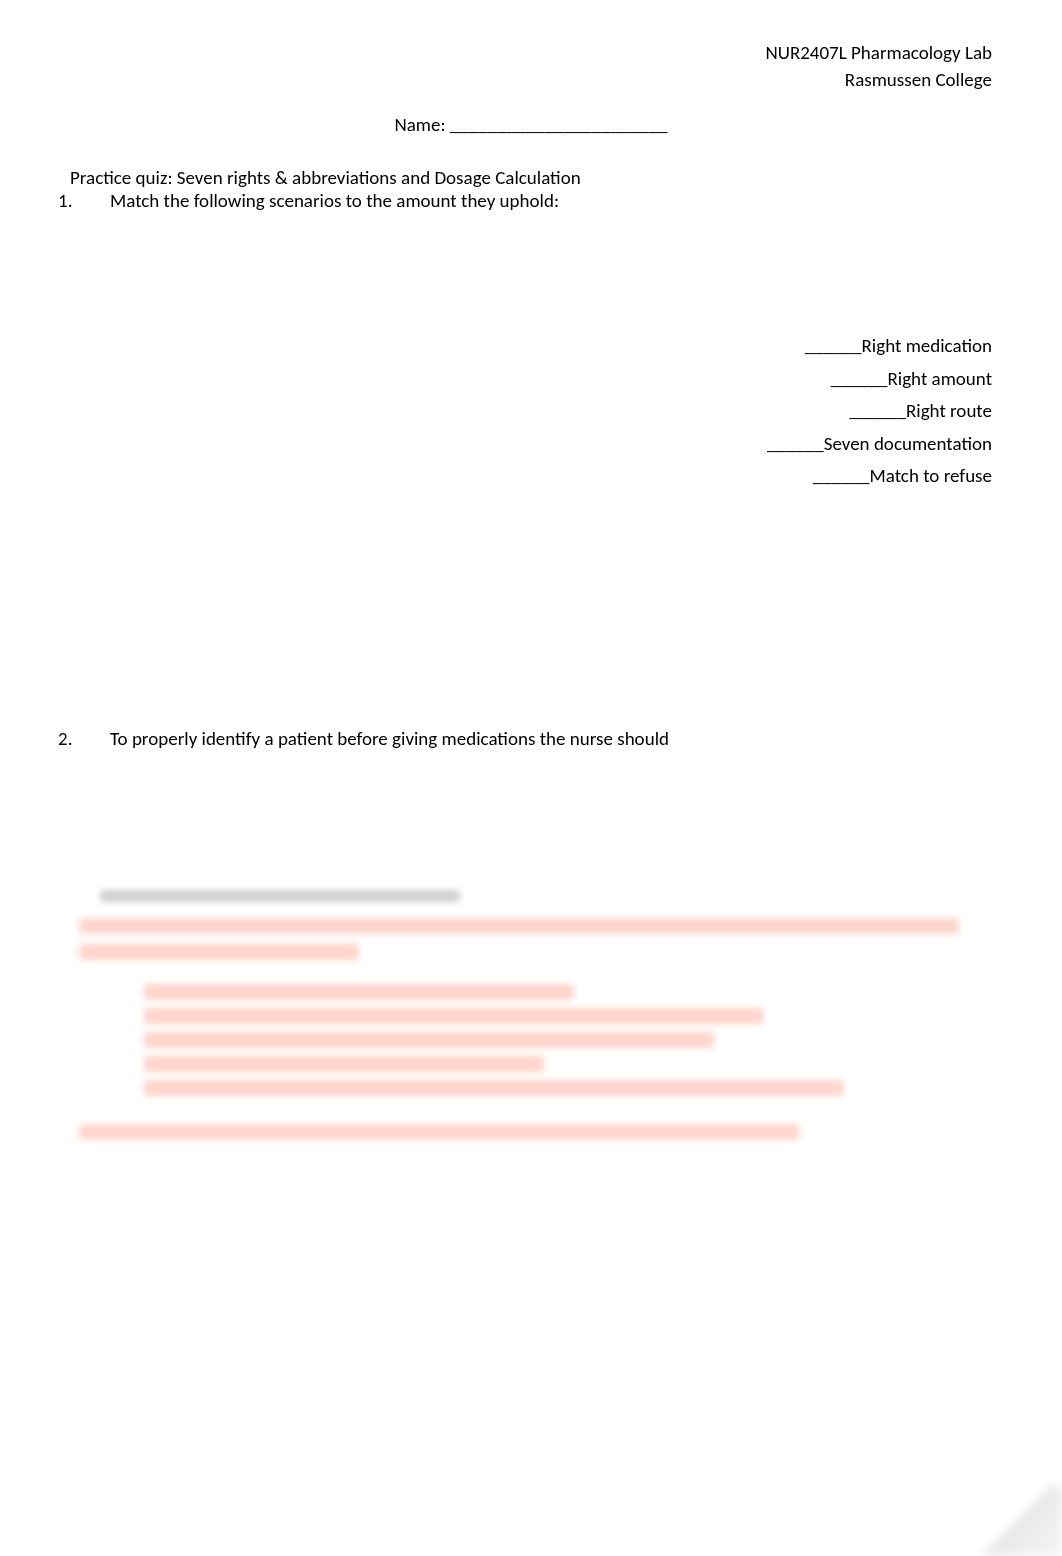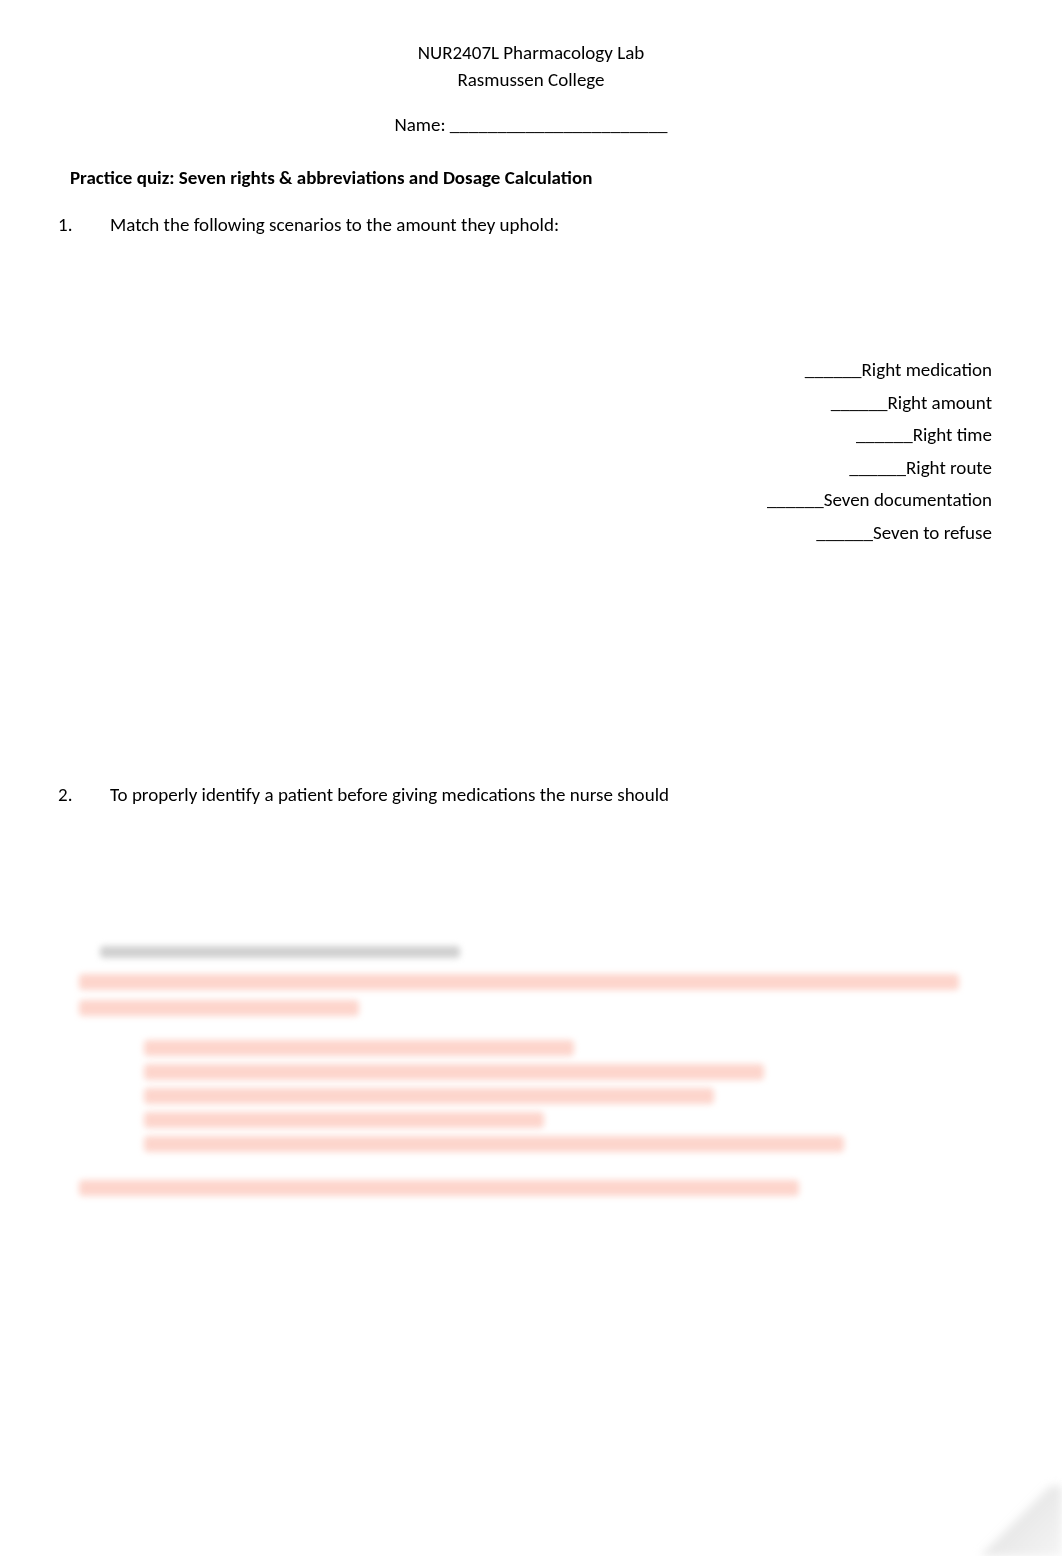--- a/index.html
+++ b/index.html
@@ -11,34 +11,33 @@
       width: 1062px;
       height: 1556px;
       background: #ffffff;
       font-family: Calibri, Arial, sans-serif;
       font-size: 19px;
       color: #000000;
       padding: 40px 70px;
       position: relative;
     }
     .header {
-      text-align: center;
+      text-align: right;
       margin-bottom: 20px;
     }
     .header div {
       line-height: 1.4;
     }
     .name-line {
       text-align: center;
       margin-top: 18px;
       margin-bottom: 30px;
     }
     .section-title {
-      font-weight: bold;
-      margin-bottom: 24px;
+      font-weight: normal;
     }
     .question {
       margin-bottom: 12px;
       padding-left: 40px;
       text-indent: -26px;
     }
     .question-num {
       display: inline-block;
       width: 26px;
     }
@@ -140,24 +139,23 @@
 
 <div class="section-title">Practice quiz:  Seven rights &amp; abbreviations and Dosage Calculation</div>
 
 <div class="question">
   <span class="question-num">1.</span><span>Match the following scenarios to the amount they uphold:</span>
 </div>
 
 <div class="rights-list">
   <div><span>______</span><span>Right medication</span></div>
   <div><span>______</span><span>Right amount</span></div>
-  <div><span>______</span><span>Right time</span></div>
   <div><span>______</span><span>Right route</span></div>
   <div><span>______</span><span>Seven documentation</span></div>
-  <div><span>______</span><span>Seven to refuse</span></div>
+  <div><span>______</span><span>Match to refuse</span></div>
 </div>
 
 <div class="spacer-large"></div>
 
 <div class="question2">
   <span class="question-num">2.</span><span>To properly identify a patient before giving medications the nurse should</span>
 </div>
 
 <div class="spacer-medium"></div>
 

